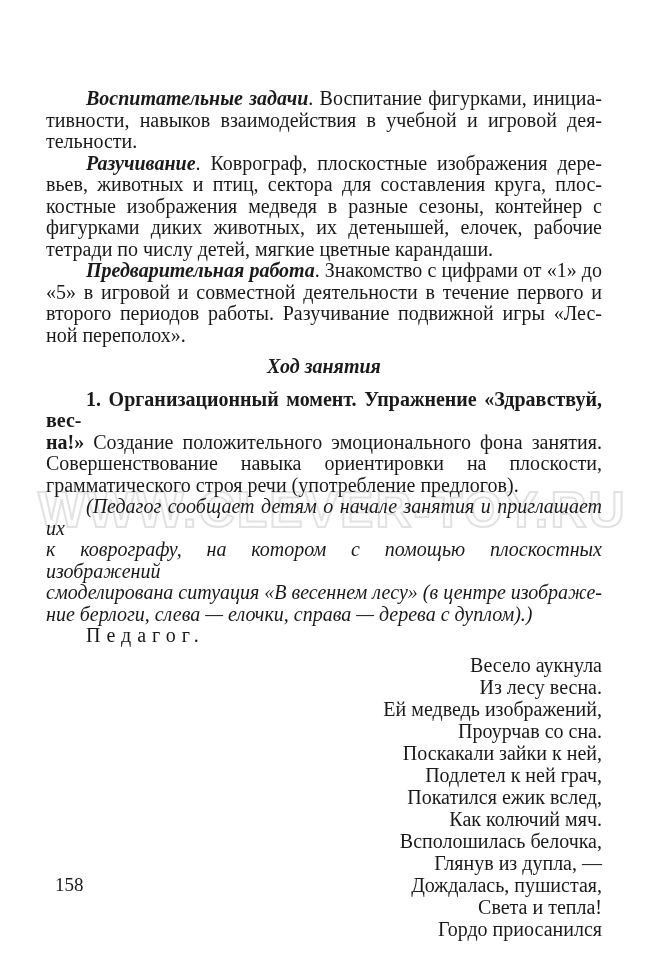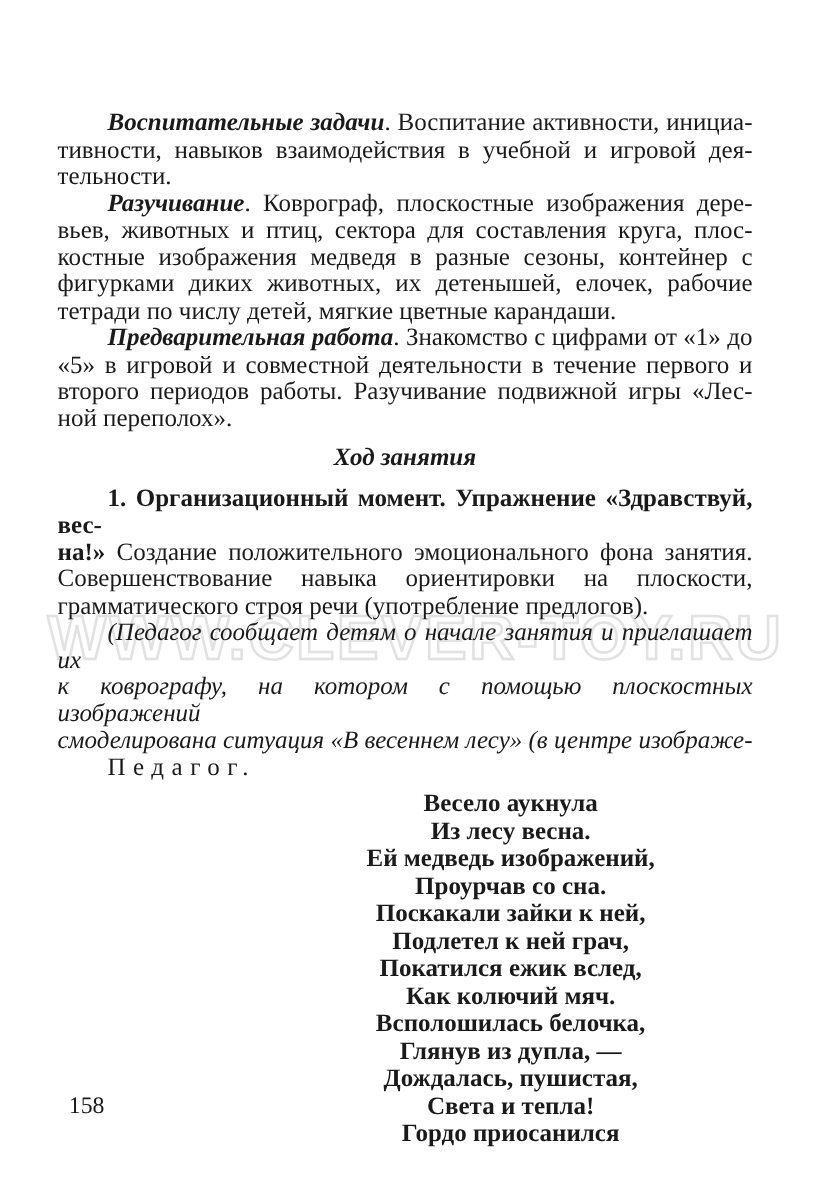--- a/index.html
+++ b/index.html
@@ -32,37 +32,37 @@
   .heading{
     display:block;text-align:center;font-weight:bold;font-style:italic;
     margin:10px 0 11px 0;
   }
   .stage{font-style:italic;}
   .speaker{display:block;text-indent:40px;letter-spacing:6px;}
   .poem{
     margin:7px 0 0 169px;
     line-height:22px;
   }
-  .poem .pline{display:block;text-align:center;font-weight:bold;}
+  .poem .pline{display:block;text-align:right;}
   .page-number{
     position:absolute;left:55px;top:874px;
     font-size:19px;z-index:1;
   }
 </style>
 </head>
 <body>
 
 <div class="page">
 
   <div class="watermark">WWW.CLEVER-TOY.RU</div>
 
   <div class="content">
 
     <p class="para">
-      <span class="line j ind"><span class="bi">Воспитательные задачи</span><span>. Воспитание активности, инициа-</span></span>
+      <span class="line j ind"><span class="bi">Воспитательные задачи</span><span>. Воспитание фигурками, инициа-</span></span>
       <span class="line j">тивности, навыков взаимодействия в учебной и игровой дея-</span>
       <span class="line">тельности.</span>
     </p>
 
     <p class="para">
       <span class="line j ind"><span class="bi">Разучивание</span><span>. Коврограф, плоскостные изображения дере-</span></span>
       <span class="line j">вьев, животных и птиц, сектора для составления круга, плос-</span>
       <span class="line j">костные изображения медведя в разные сезоны, контейнер с</span>
       <span class="line j">фигурками диких животных, их детенышей, елочек, рабочие</span>
       <span class="line">тетради по числу детей, мягкие цветные карандаши.</span>
@@ -81,20 +81,21 @@
       <span class="line j ind b">1. Организационный момент. Упражнение «Здравствуй, вес-</span>
       <span class="line j"><span class="b">на!»</span><span> Создание положительного эмоционального фона занятия.</span></span>
       <span class="line j">Совершенствование навыка ориентировки на плоскости,</span>
       <span class="line">грамматического строя речи (употребление предлогов).</span>
     </p>
 
     <p class="para stage">
       <span class="line j ind">(Педагог сообщает детям о начале занятия и приглашает их</span>
       <span class="line j">к коврографу, на котором с помощью плоскостных изображений</span>
       <span class="line j">смоделирована ситуация «В весеннем лесу» (в центре изображе-</span>
+      <span class="line">ние берлоги, слева — елочки, справа — дерева с дуплом).)</span>
     </p>
 
     <span class="speaker">Педагог.</span>
 
     <div class="poem">
       <span class="pline">Весело аукнула</span>
       <span class="pline">Из лесу весна.</span>
       <span class="pline">Ей медведь изображений,</span>
       <span class="pline">Проурчав со сна.</span>
       <span class="pline">Поскакали зайки к ней,</span>

